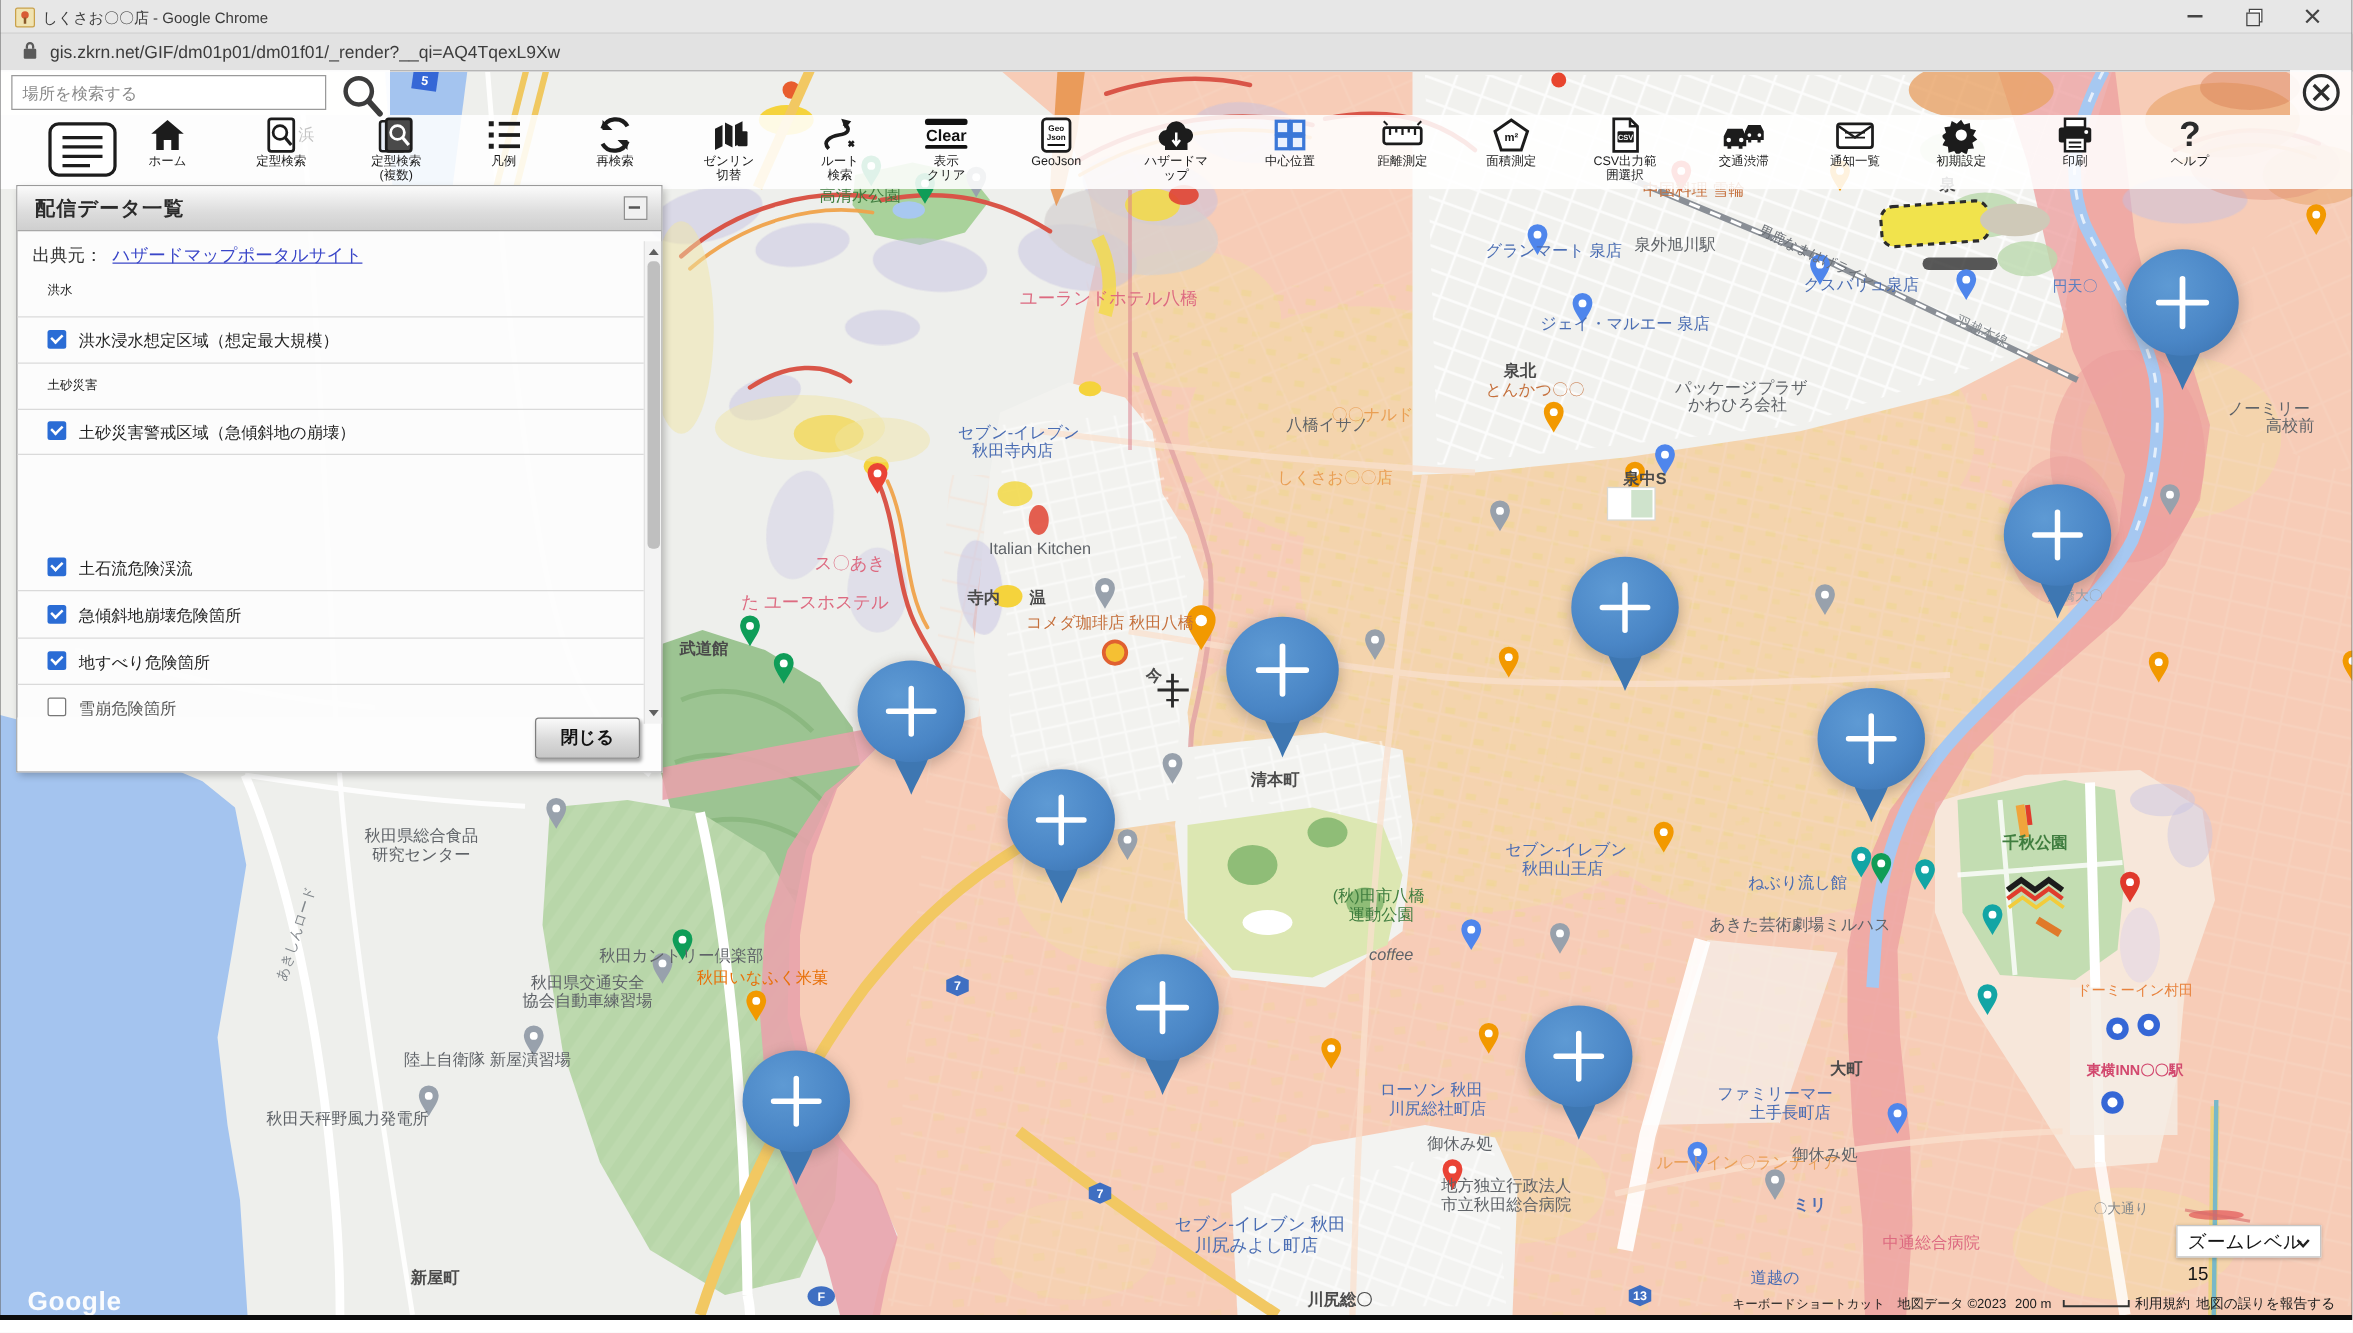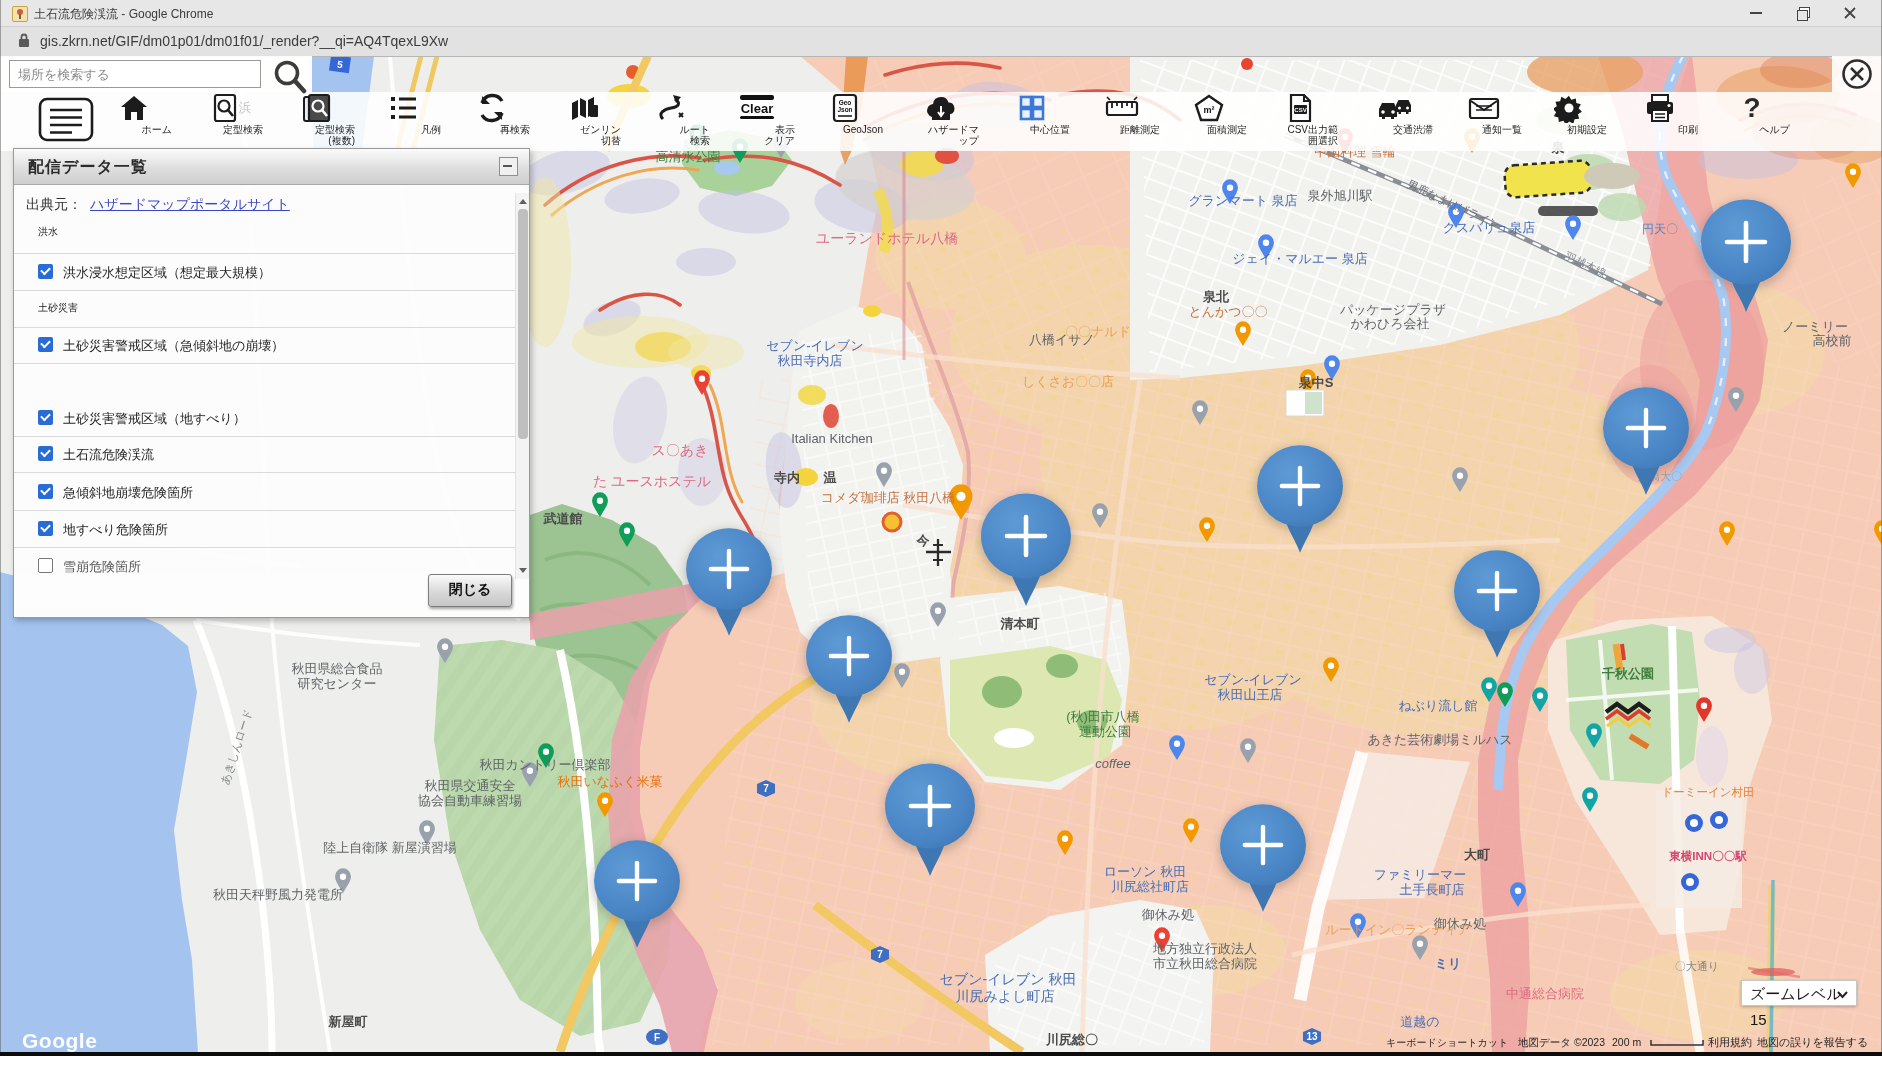--- a/index.html
+++ b/index.html
@@ -4,21 +4,21 @@
 <title>地図表示メイン - Google Chrome</title>
 <style>
 html,body{margin:0;padding:0;width:1882px;height:1066px;overflow:hidden;background:#fff;
 font-family:"Liberation Sans",sans-serif;}
 #win{position:relative;width:1882px;height:1066px;}
 .abs{position:absolute;}
 #titlebar{left:0;top:0;width:1882px;height:26px;background:#e7e7e7;border-bottom:1px solid #d0d0d0;}
 #urlbar{left:0;top:27px;width:1882px;height:29px;background:#e2e2e2;border-bottom:1px solid #b6b6b6;}
 #content{left:0;top:56px;width:1882px;height:996px;overflow:hidden;}
 #blackbar{left:0;top:1052px;width:1882px;height:4px;background:#0c0c0c;}
-.tbi{position:absolute;top:93px;width:76px;text-align:right;font-size:10px;line-height:11px;color:#1c1c1c;}
+.tbi{position:absolute;top:93px;width:76px;text-align:center;font-size:10px;line-height:11px;color:#1c1c1c;}
 .tbi svg{display:block;margin:0 auto 1px auto;}
 #toolbar-band{left:0;top:92px;width:1882px;height:59px;background:rgba(255,255,255,0.87);}
 #searchwrap{left:0;top:56px;width:312px;height:36px;background:rgba(255,255,255,0.95);}
 #searchbox{left:9px;top:60px;width:252px;height:28px;background:#fff;border:1px solid #9a9a9a;
 font-size:13px;color:#8a8a8a;line-height:28px;padding-left:8px;box-sizing:border-box;}
 #panel{left:13px;top:148px;width:517px;height:470px;background:rgba(253,253,253,0.92);
 border:1px solid #9a9a9a;box-shadow:2px 3px 6px rgba(0,0,0,0.25);box-sizing:border-box;}
 #panelhead{position:absolute;left:0;top:0;width:100%;height:36px;
 background:linear-gradient(#fbfbfb,#dcdcdc 60%,#cfcfcf);border-bottom:1px solid #a8a8a8;box-sizing:border-box;}
 #panelhead .t{position:absolute;left:14px;top:8px;font-size:16px;font-weight:bold;color:#2b2b2b;letter-spacing:1px;}
@@ -535,21 +535,21 @@
 </svg>
 </div>
 
 <div class="abs" id="titlebar"></div>
 
 <div class="abs" style="left:12px;top:6px;width:14px;height:14px;background:#f0e3b2;border:1px solid #c9a14a;border-radius:2px;">
 <div style="position:absolute;left:4px;top:2px;width:6px;height:6px;background:#d85a35;border-radius:50%"></div>
 <div style="position:absolute;left:6px;top:7px;width:2px;height:5px;background:#8a5a2a"></div>
 </div>
 
-<div class="abs" style="left:34px;top:6px;font-size:12px;color:#3a3a3a;">土石流危険渓流 - Google Chrome</div>
+<div class="abs" style="left:34px;top:6px;font-size:12px;color:#3a3a3a;">しくさお〇〇店 - Google Chrome</div>
 
 <div class="abs" style="left:1750px;top:12px;width:12px;height:2px;background:#444;"></div>
 <div class="abs" style="left:1799px;top:7px;width:9px;height:9px;border:1.5px solid #444;background:#fff;"></div>
 <div class="abs" style="left:1797px;top:10px;width:9px;height:9px;border:1.5px solid #444;background:#e7e7e7;"></div>
 <svg class="abs" style="left:1843px;top:6px" width="14" height="14">
       <path d="M2,2 L12,12 M12,2 L2,12" stroke="#444" stroke-width="1.8"></path>
     </svg>
 
 <div class="abs" id="urlbar"></div>
 <svg class="abs" style="left:18px;top:33px" width="12" height="15">
@@ -736,24 +736,20 @@
         <span class="cb"></span>
         <span class="lb">洪水浸水想定区域（想定最大規模）</span>
       </div>
 
 <div class="prow" style="top:178px">
         <span class="cb"></span>
         <span class="lb">土砂災害警戒区域（急傾斜地の崩壊）</span>
       </div>
 
 
-<div class="prow" style="top:251px">
-        <span class="cb"></span>
-        <span class="lb">土砂災害警戒区域（地すべり）</span>
-      </div>
 
 <div class="prow" style="top:287px">
         <span class="cb"></span>
         <span class="lb">土石流危険渓流</span>
       </div>
 
 <div class="prow" style="top:325px">
         <span class="cb"></span>
         <span class="lb">急傾斜地崩壊危険箇所</span>
       </div>

